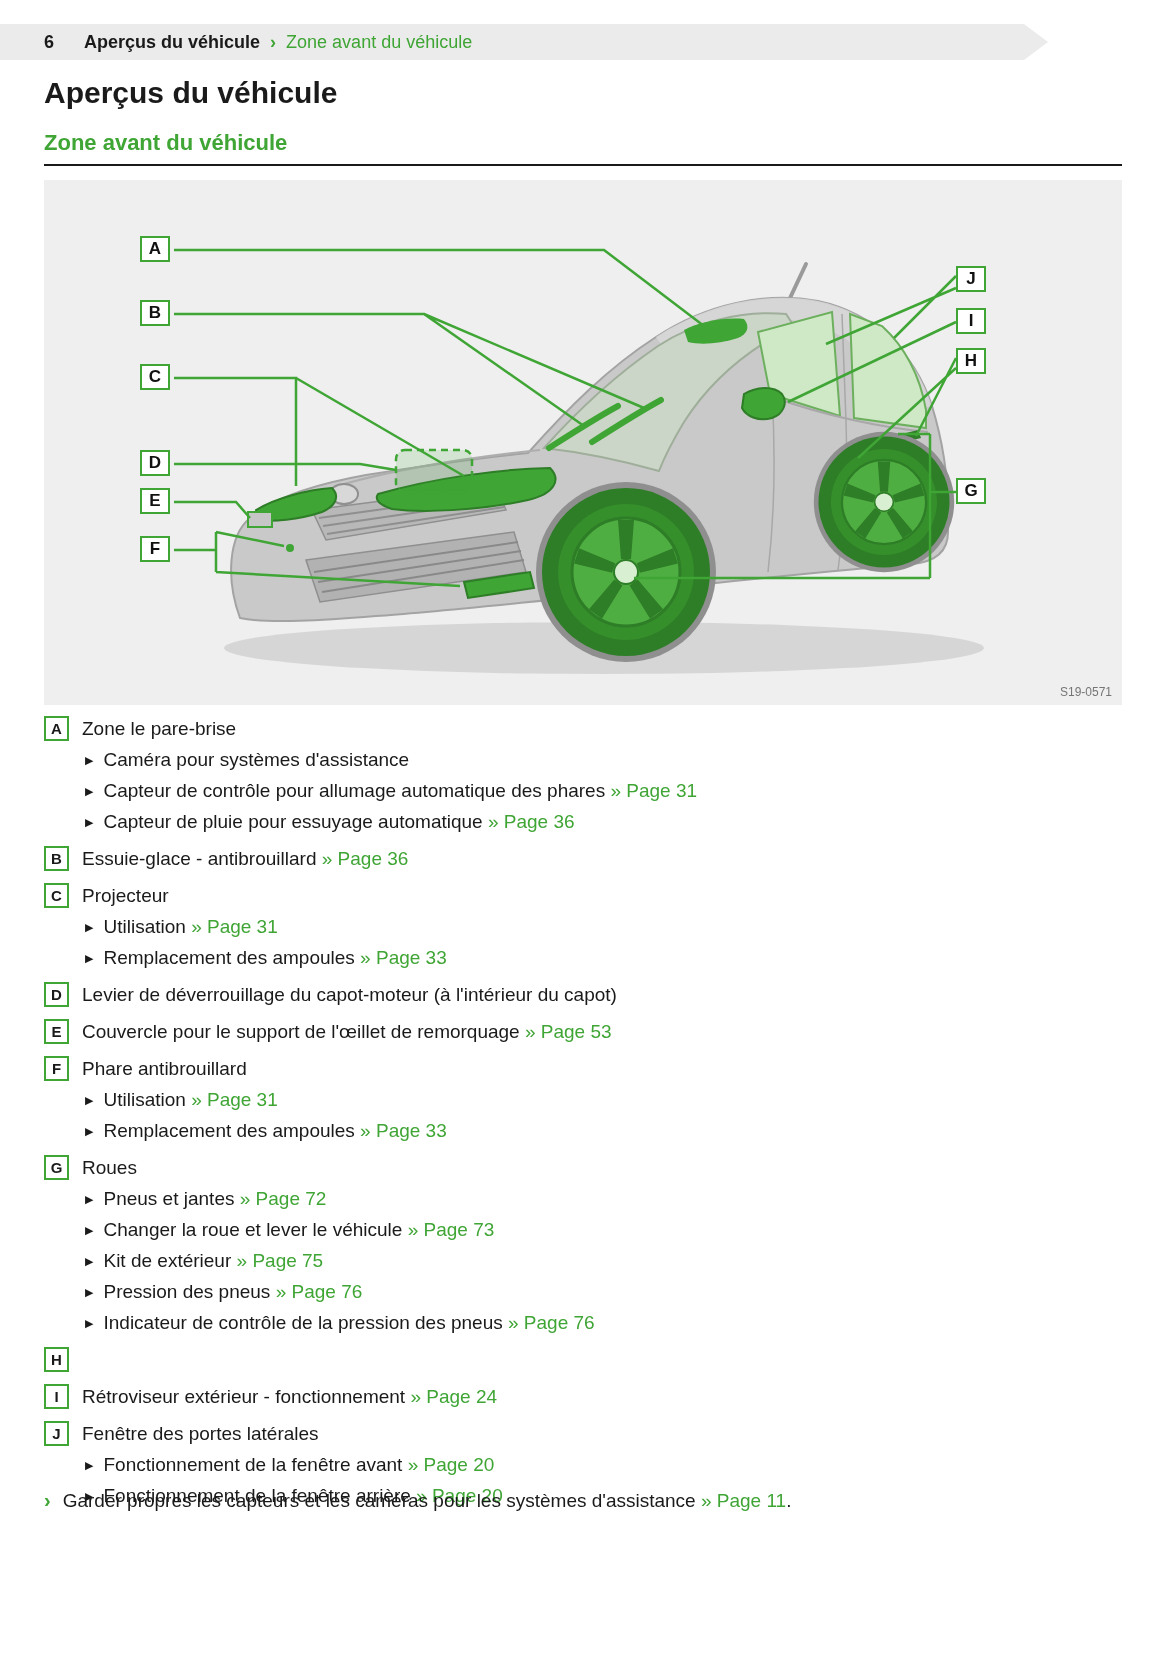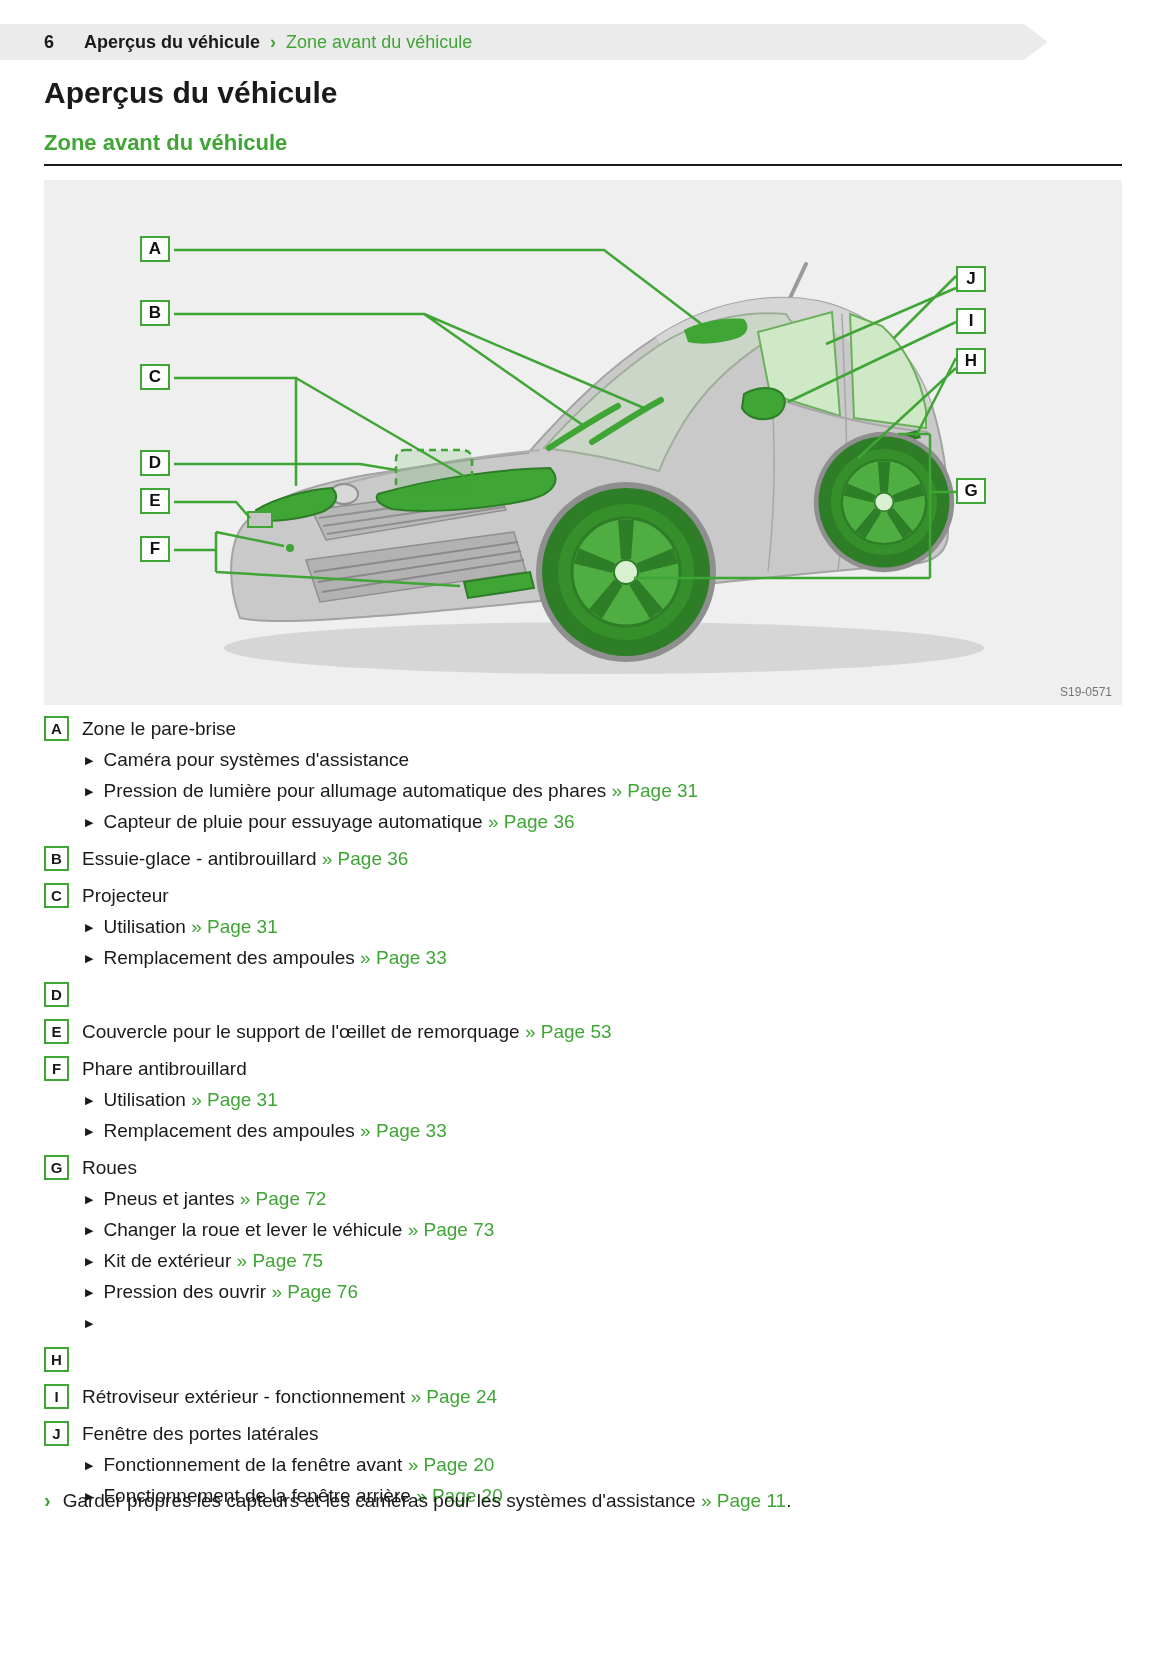--- a/index.html
+++ b/index.html
@@ -171,21 +171,21 @@
     <div class="lrow">
       <span class="kbox">A</span>
       <div class="row-text"><span>Zone le pare-brise</span> <a class="page-ref"></a></div>
     </div>
     <div class="srow">
       <span class="tri">▶</span>
       <div class="row-text"><span>Caméra pour systèmes d'assistance</span> <a class="page-ref"></a></div>
     </div>
     <div class="srow">
       <span class="tri">▶</span>
-      <div class="row-text"><span>Pression de lumière pour allumage automatique des phares</span> <a class="page-ref">» Page 31</a></div>
+      <div class="row-text"><span>Capteur de contrôle pour allumage automatique des phares</span> <a class="page-ref">» Page 31</a></div>
     </div>
     <div class="srow">
       <span class="tri">▶</span>
       <div class="row-text"><span>Capteur de pluie pour essuyage automatique</span> <a class="page-ref">» Page 36</a></div>
     </div>
 
     <div class="lrow">
       <span class="kbox">B</span>
       <div class="row-text"><span>Essuie-glace - antibrouillard</span> <a class="page-ref">» Page 36</a></div>
     </div>
@@ -198,20 +198,21 @@
       <span class="tri">▶</span>
       <div class="row-text"><span>Utilisation</span> <a class="page-ref">» Page 31</a></div>
     </div>
     <div class="srow">
       <span class="tri">▶</span>
       <div class="row-text"><span>Remplacement des ampoules</span> <a class="page-ref">» Page 33</a></div>
     </div>
 
     <div class="lrow">
       <span class="kbox">D</span>
+      <div class="row-text"><span>Levier de déverrouillage du capot-moteur (à l'intérieur du capot)</span></div>
     </div>
 
     <div class="lrow">
       <span class="kbox">E</span>
       <div class="row-text"><span>Couvercle pour le support de l'œillet de remorquage</span> <a class="page-ref">» Page 53</a></div>
     </div>
 
     <div class="lrow">
       <span class="kbox">F</span>
       <div class="row-text"><span>Phare antibrouillard</span></div>
@@ -236,24 +237,25 @@
     <div class="srow">
       <span class="tri">▶</span>
       <div class="row-text"><span>Changer la roue et lever le véhicule</span> <a class="page-ref">» Page 73</a></div>
     </div>
     <div class="srow">
       <span class="tri">▶</span>
       <div class="row-text"><span>Kit de extérieur</span> <a class="page-ref">» Page 75</a></div>
     </div>
     <div class="srow">
       <span class="tri">▶</span>
-      <div class="row-text"><span>Pression des ouvrir</span> <a class="page-ref">» Page 76</a></div>
-    </div>
-    <div class="srow">
-      <span class="tri">▶</span>
+      <div class="row-text"><span>Pression des pneus</span> <a class="page-ref">» Page 76</a></div>
+    </div>
+    <div class="srow">
+      <span class="tri">▶</span>
+      <div class="row-text"><span>Indicateur de contrôle de la pression des pneus</span> <a class="page-ref">» Page 76</a></div>
     </div>
 
     <div class="lrow">
       <span class="kbox">H</span>
     </div>
 
     <div class="lrow">
       <span class="kbox">I</span>
       <div class="row-text"><span>Rétroviseur extérieur - fonctionnement</span> <a class="page-ref">» Page 24</a></div>
     </div>

